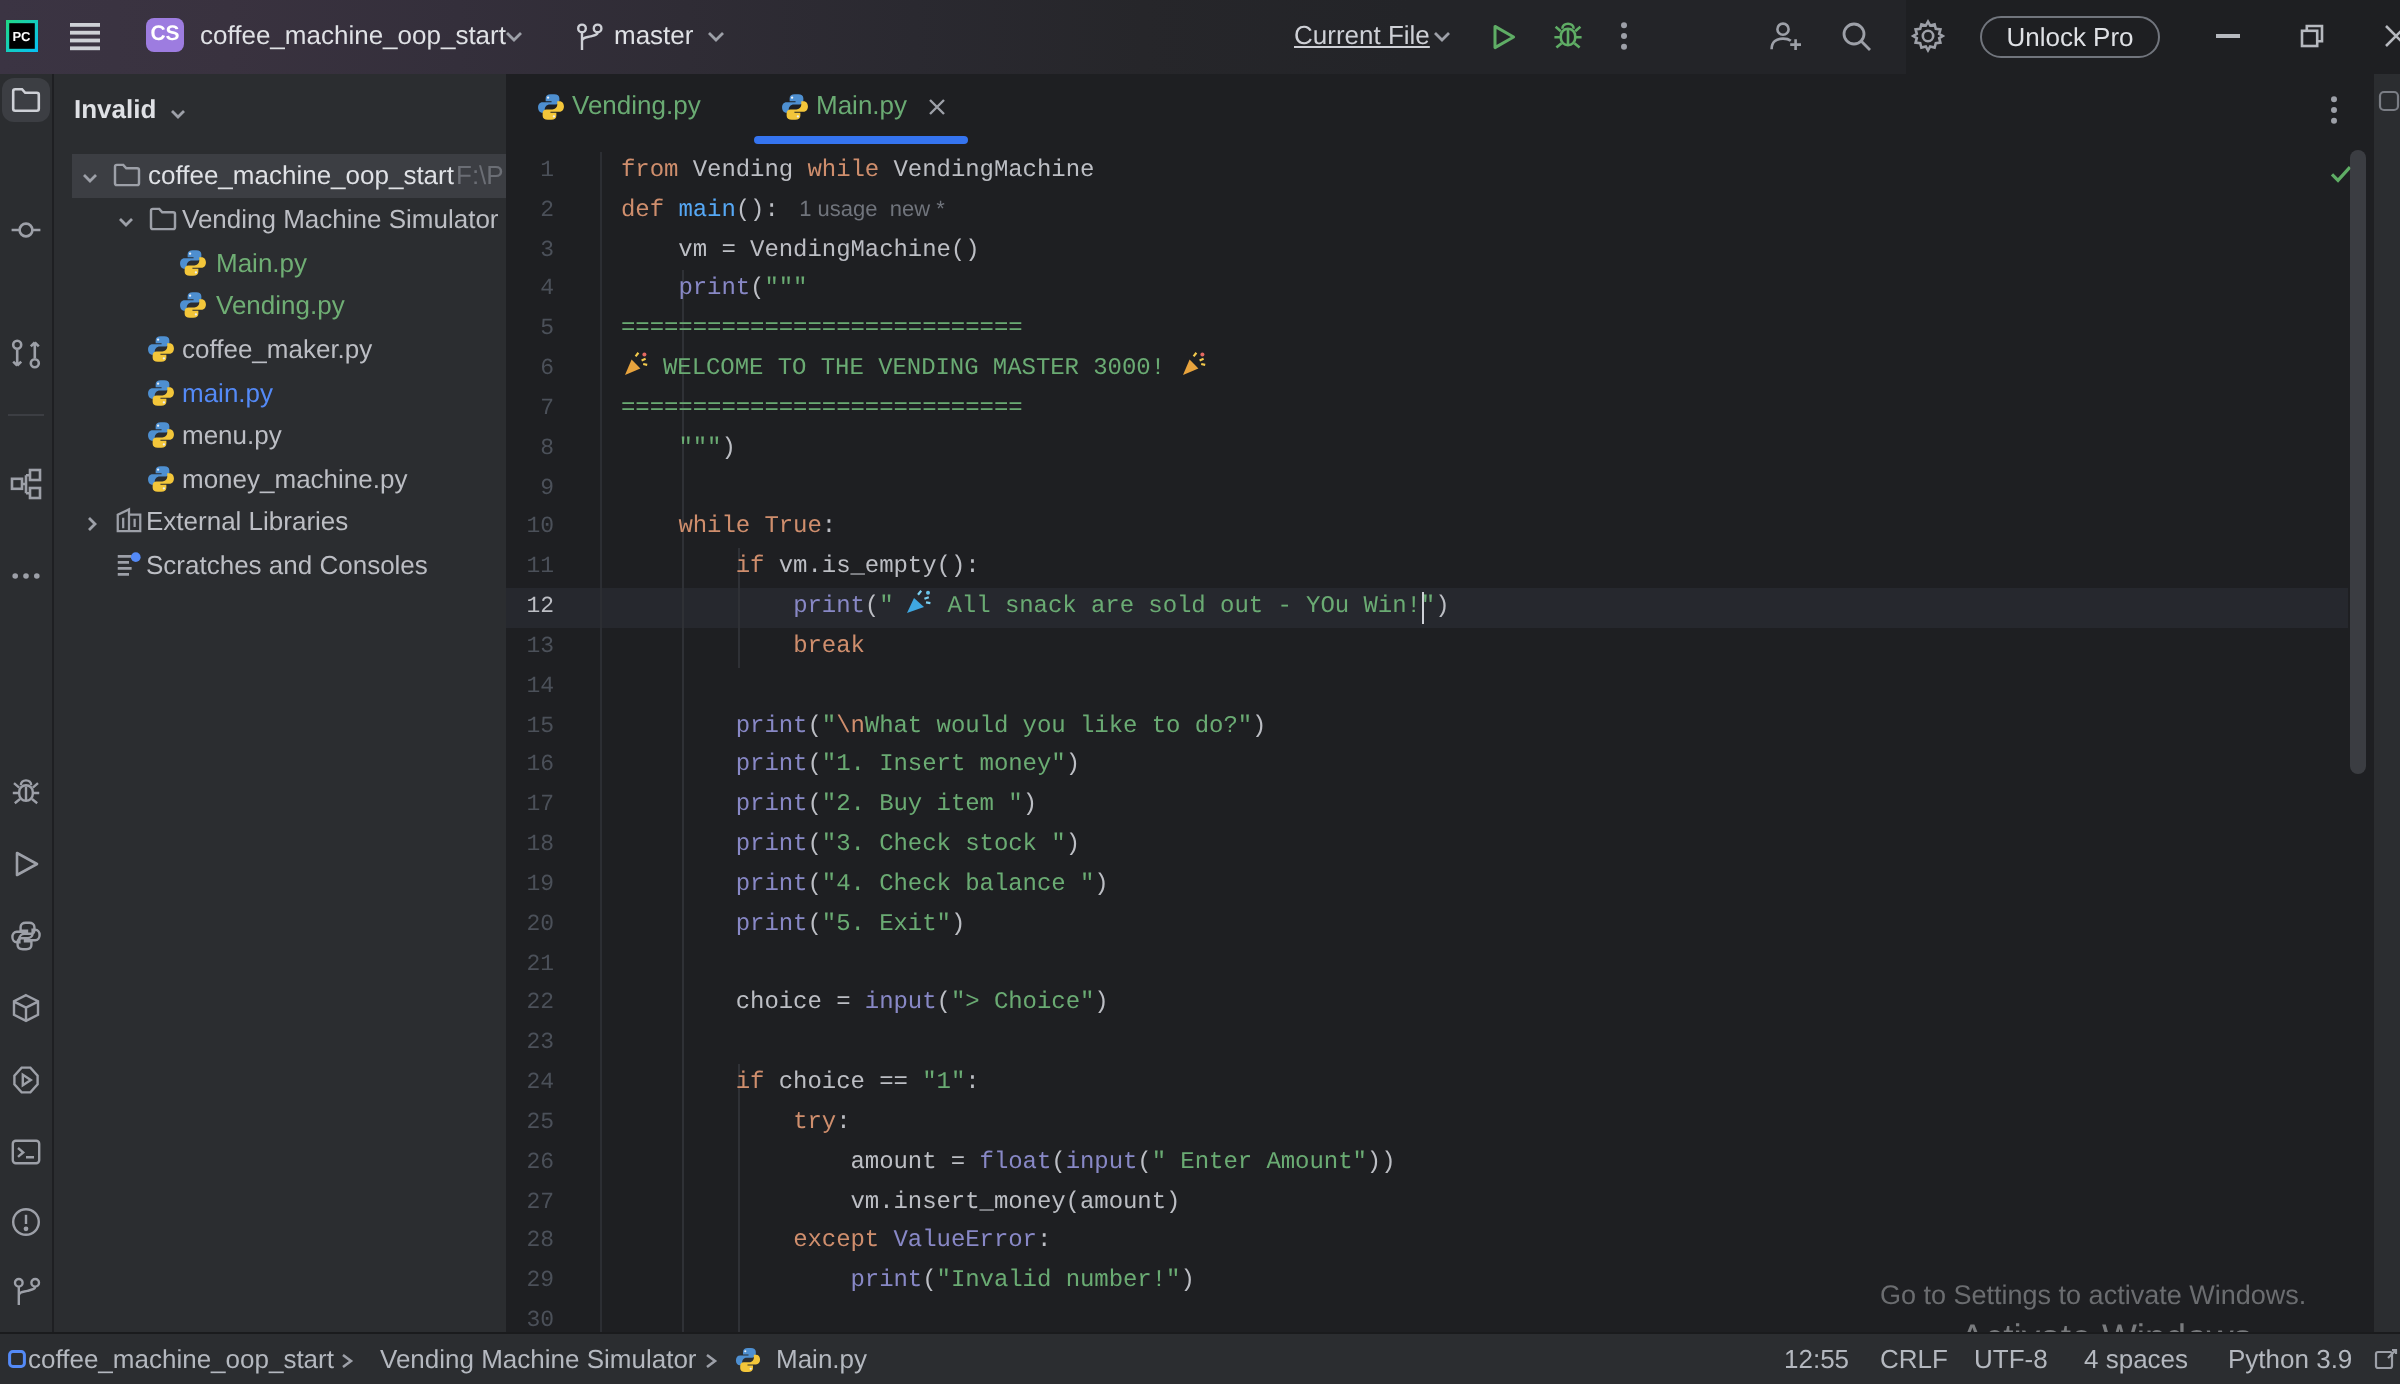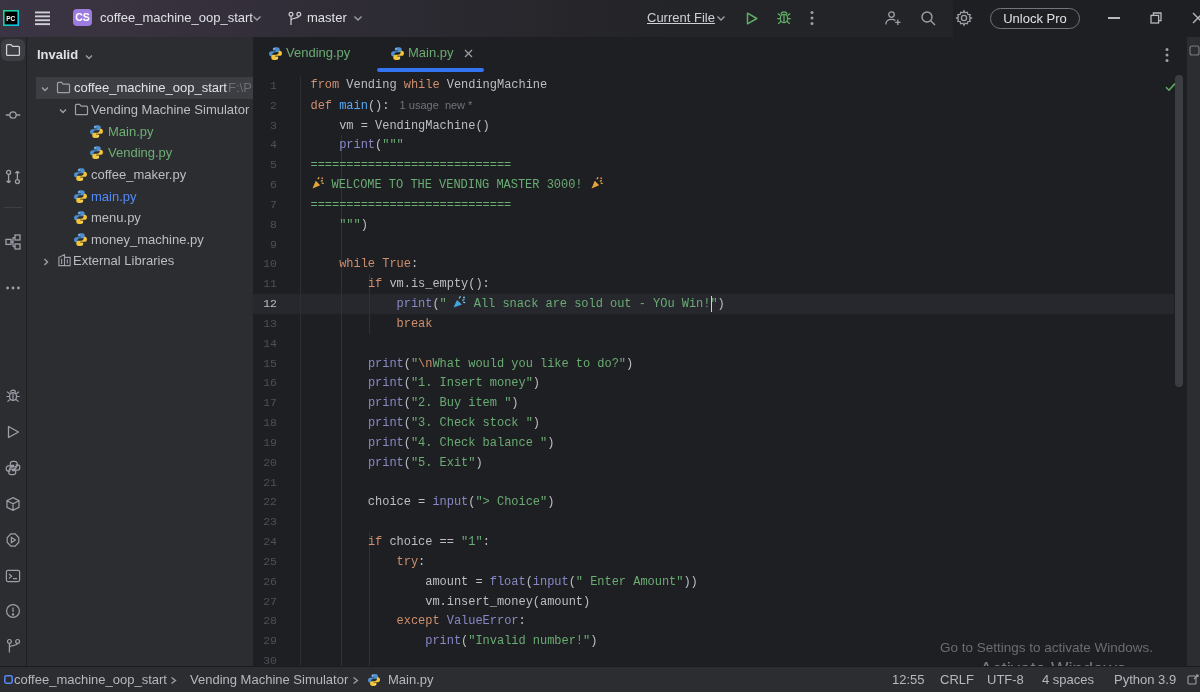--- a/index.html
+++ b/index.html
@@ -314,20 +314,29 @@
   <div class="trow" style="top:213px;">
     <svg class="abs" style="left:14px;top:7px" width="10" height="10">
         <use href="#chevright"></use>
       </svg>
     <svg class="abs" style="left:30px;top:3px" width="15" height="15" viewBox="0 0 16 16">
         <g stroke="#9da0a8" stroke-width="1.2" fill="none">
           <path d="M2 13.4 V4.6 L8 1.8 V13.4 Z M8 4.6 H14 V13.4 H8 M4.9 6.2 V11.8 M11 6.8 V11.2"></path>
         </g>
       </svg>
     <span style="left:46px;">External Libraries</span>
+  </div>
+  <div class="trow" style="top:235px;">
+    <svg class="abs" style="left:30px;top:3px" width="15" height="15" viewBox="0 0 16 16">
+        <g stroke="#9da0a8" stroke-width="1.4" fill="none">
+          <path d="M2 3.4 H9.4 M2 6.6 H8 M2 9.8 H9.4 M2 13 H8"></path>
+        </g>
+        <circle cx="11.6" cy="3.8" r="2.6" fill="#548af7"></circle>
+      </svg>
+    <span style="left:46px;">Scratches and Consoles</span>
   </div>
 </div>
 <div class="abs" id="editor">
   <div id="tabs">
     <svg class="abs" style="left:15px;top:9px" width="15" height="15">
         <use href="#py"></use>
       </svg>
     <span class="abs" style="left:33px;top:8px;font-size:13px;color:#6aab73;">Vending.py</span>
     <svg class="abs" style="left:137px;top:9px" width="15" height="15">
         <use href="#py"></use>

